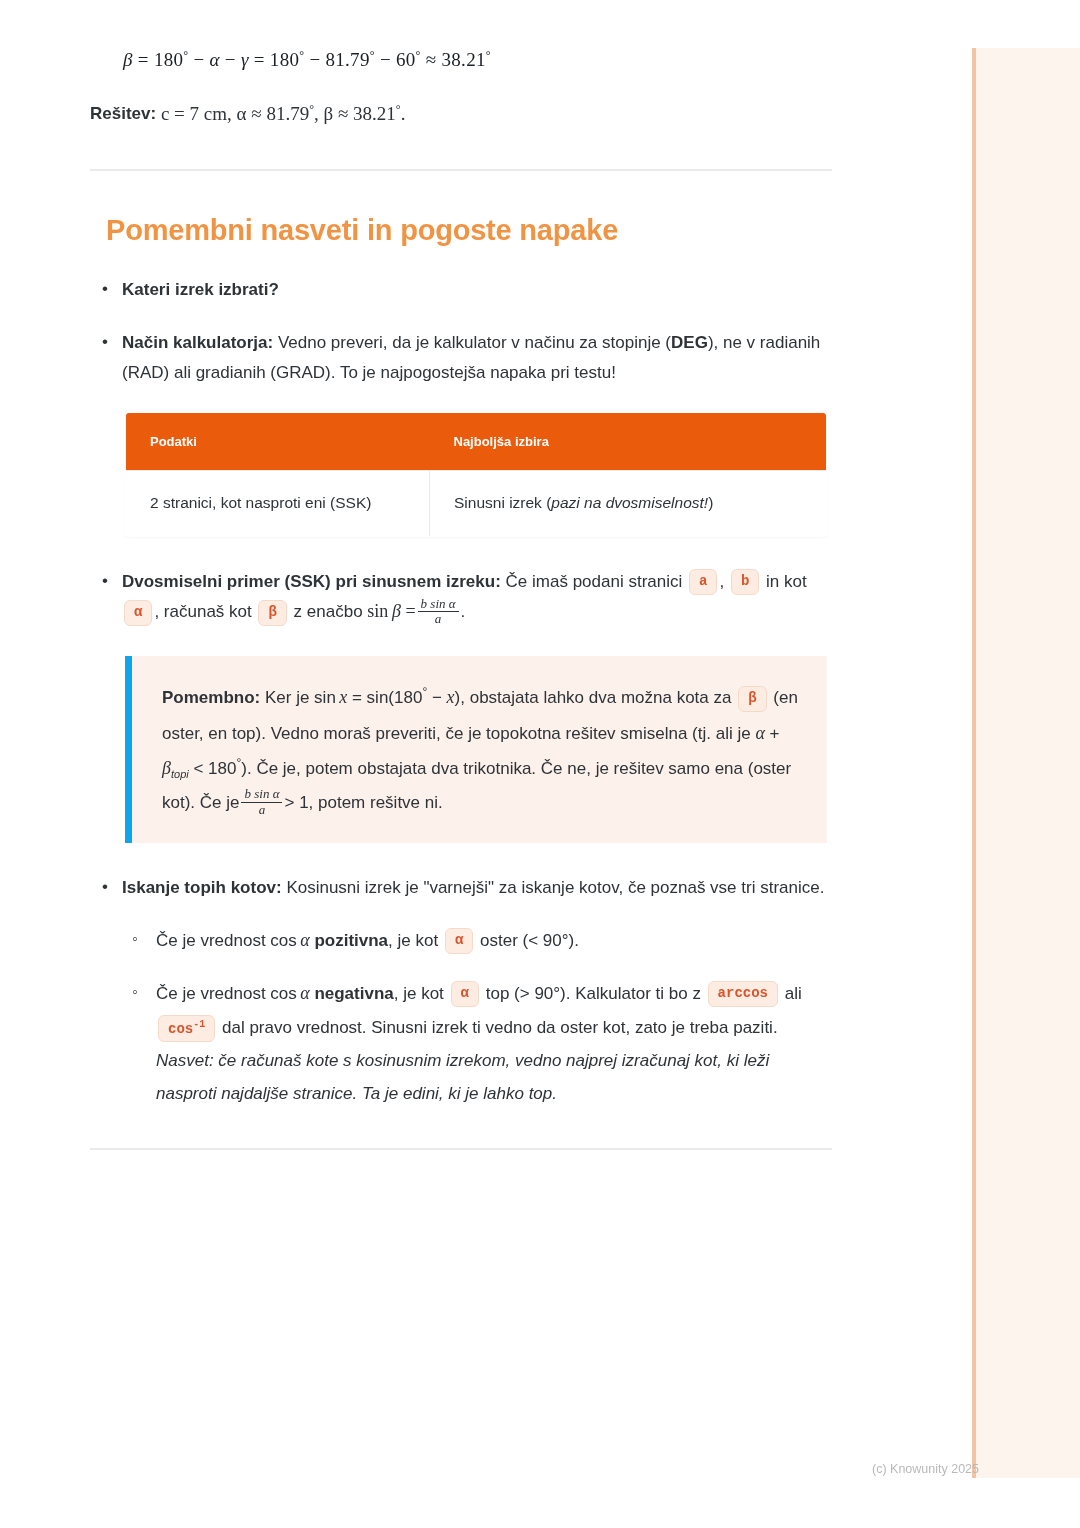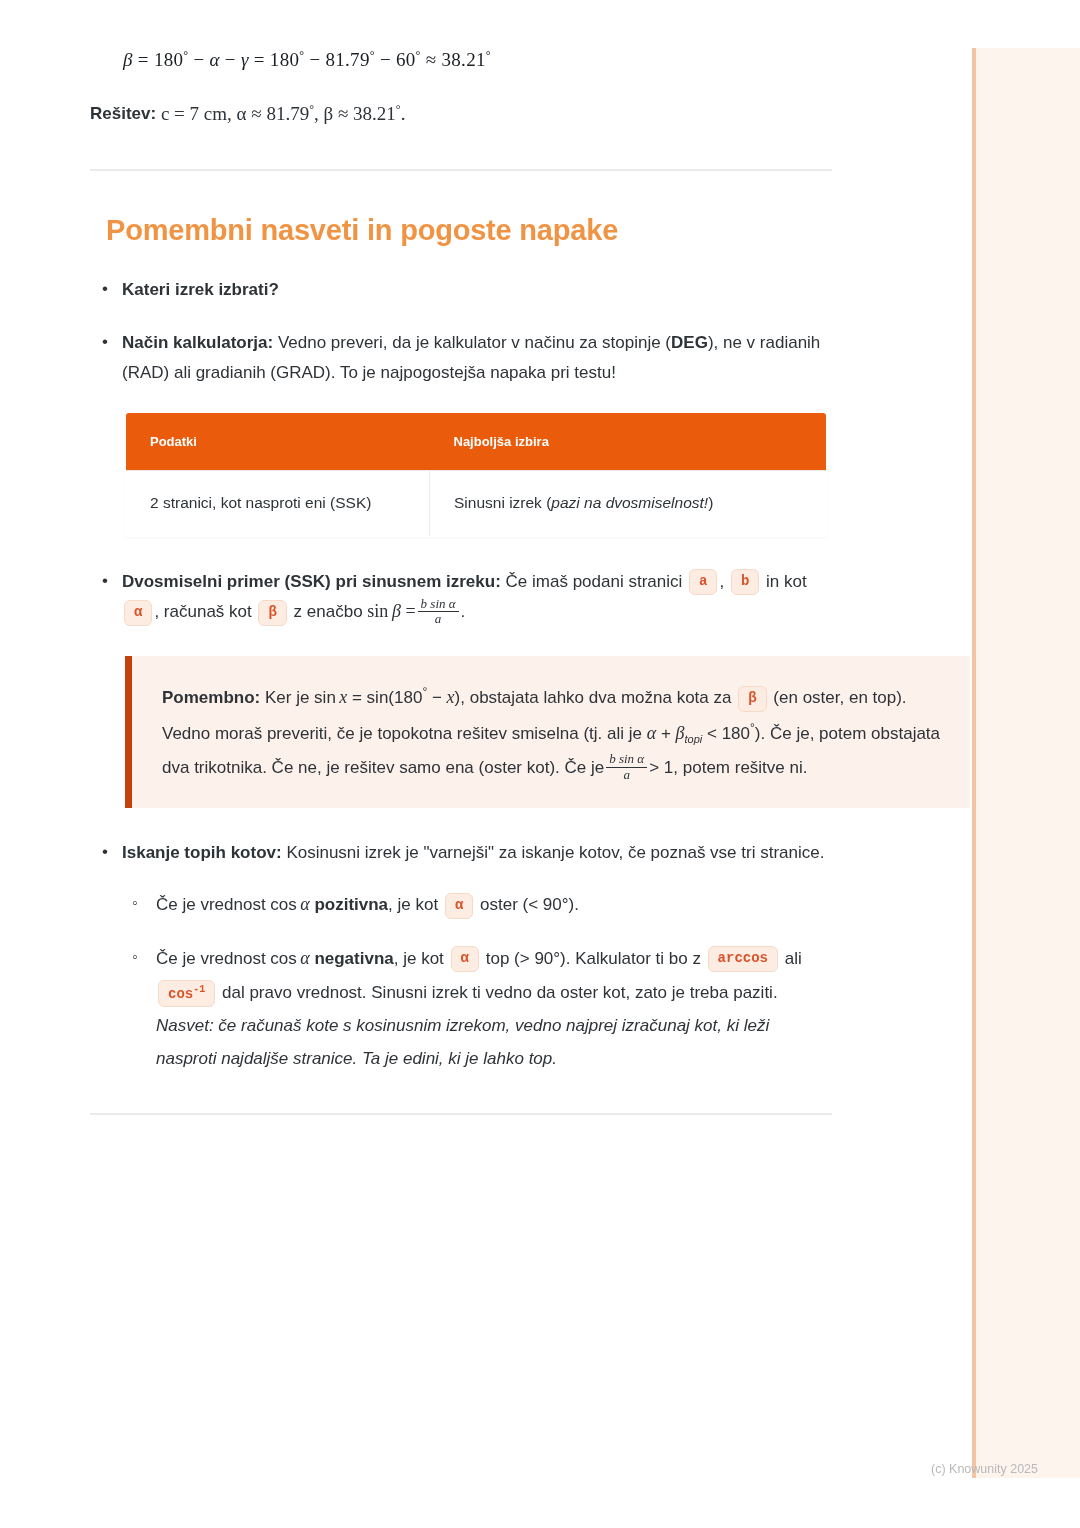--- a/index.html
+++ b/index.html
@@ -147,23 +147,23 @@
     padding: 3px 9px;
     line-height: 1.25;
     vertical-align: middle;
     margin: 0 2px;
   }
   .chip sup { font-size: 10px; }
 
   
   #callout {
     margin: 28px 0 0 35px;
-    width: 845px;
+    width: 702px;
     background: #fdf1eb;
-    border-left: 7px solid #c2410c;
+    border-left: 7px solid #0ea5e9;
     padding: 24px 28px 24px 30px;
     font-size: 17px;
     line-height: 1.95;
     color: #2e3338;
   }
   #callout .lead { font-weight: bold; }
 
   
   .frac {
     display: inline-block;
@@ -198,21 +198,21 @@
     position: absolute;
     left: 10px;
     top: 0;
     font-size: 16px;
     color: #2e3338;
   }
 
   
   #footer-watermark {
     position: absolute;
-    left: 931px;
+    left: 872px;
     top: 1462px;
     font-size: 12.5px;
     color: #b9b9b9;
     white-space: nowrap;
   }
 </style>
 </head>
 <body>
 
 <div id="side-panel"></div>

